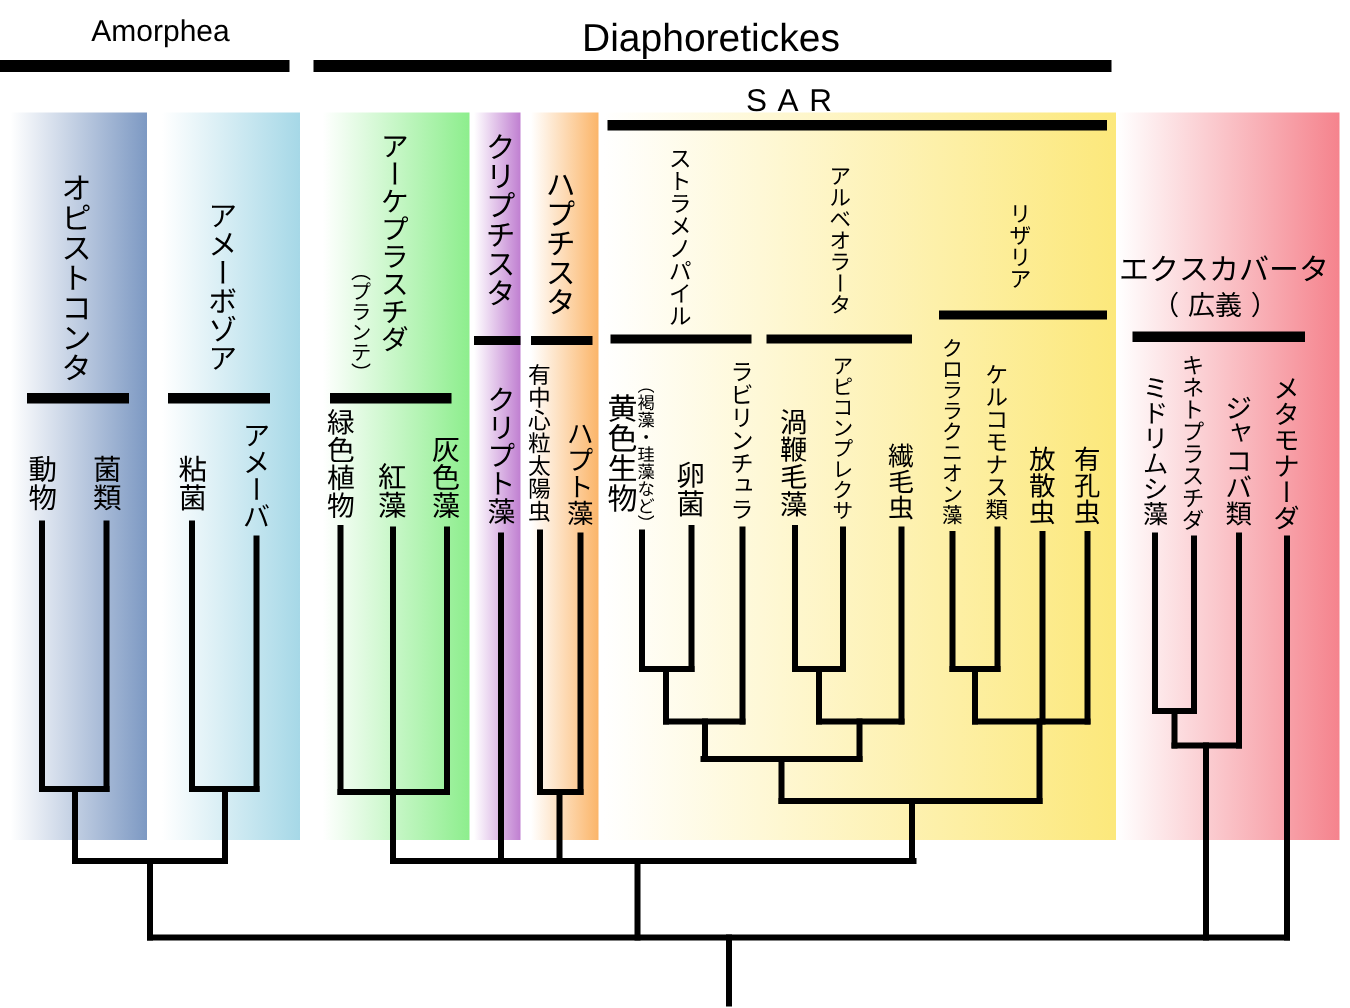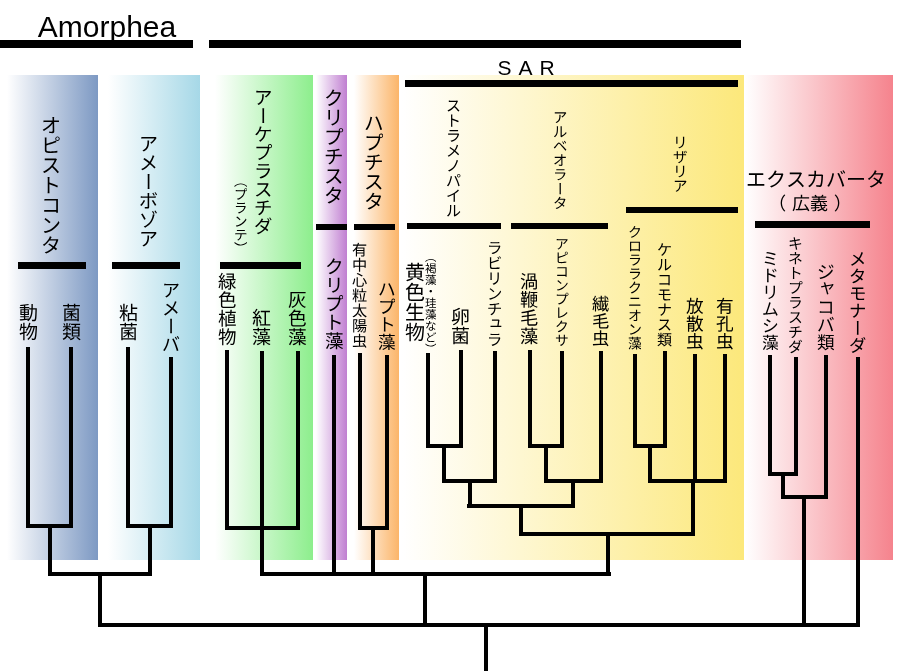--- a/index.html
+++ b/index.html
@@ -107,21 +107,22 @@
     </svg>
   <div id="bands">
       <div class="band" style="left: 7px; top: 75px; width: 91px; height: 485px; background: linear-gradient(to right, rgb(255, 255, 255), rgb(125, 153, 195));"></div>
       <div class="band" style="left: 108px; top: 75px; width: 92px; height: 485px; background: linear-gradient(to right, rgb(255, 255, 255), rgb(166, 216, 231));"></div>
       <div class="band" style="left: 215px; top: 75px; width: 98px; height: 485px; background: linear-gradient(to right, rgb(255, 255, 255), rgb(141, 238, 141));"></div>
       <div class="band" style="left: 316px; top: 75px; width: 31px; height: 485px; background: linear-gradient(to right, rgb(255, 255, 255), rgb(192, 127, 209));"></div>
       <div class="band" style="left: 354px; top: 75px; width: 45px; height: 485px; background: linear-gradient(to right, rgb(255, 255, 255), rgb(251, 181, 105));"></div>
       <div class="band" style="left: 402px; top: 75px; width: 342px; height: 485px; background: linear-gradient(to right, rgb(255, 255, 255), rgb(252, 232, 123));"></div>
       <div class="band" style="left: 745px; top: 75px; width: 148px; height: 485px; background: linear-gradient(to right, rgb(255, 255, 255), rgb(245, 131, 141));"></div>
     </div>
-  <div class="hdr" id="hdr-amorphea" style="font-size: 30px; top: 10px; left: 107px; transform: translateX(-50%);">Amorphea</div>
+  <div class="hdr" id="hdr-amorphea" style="font-size: 20px; top: 10px; left: 107px; transform: translateX(-50%);">Amorphea</div>
+  <div class="hdr" id="hdr-diaphoretickes" style="font-size: 26px; top: 10px; left: 474px; transform: translateX(-50%);">Diaphoretickes</div>
   <div class="hdr" id="hdr-sar" style="font-size: 21px; top: 56px; left: 529.5px; transform: translateX(-50%); letter-spacing: 7px;">SAR</div>
   <div id="bars">
       <div class="bar" style="left: 0px; top: 40px; width: 193px; height: 8px;"></div>
       <div class="bar" style="left: 209px; top: 40px; width: 532px; height: 8px;"></div>
       <div class="bar" style="left: 405px; top: 80px; width: 333px; height: 7px;"></div>
       <div class="bar" style="left: 17.5px; top: 262px; width: 68px; height: 6.5px;"></div>
       <div class="bar" style="left: 111.5px; top: 262px; width: 68.5px; height: 6.5px;"></div>
       <div class="bar" style="left: 220px; top: 261.5px; width: 81px; height: 7px;"></div>
       <div class="bar" style="left: 316px; top: 223.5px; width: 31px; height: 6.5px;"></div>
       <div class="bar" style="left: 354px; top: 223.5px; width: 41px; height: 6.5px;"></div>

